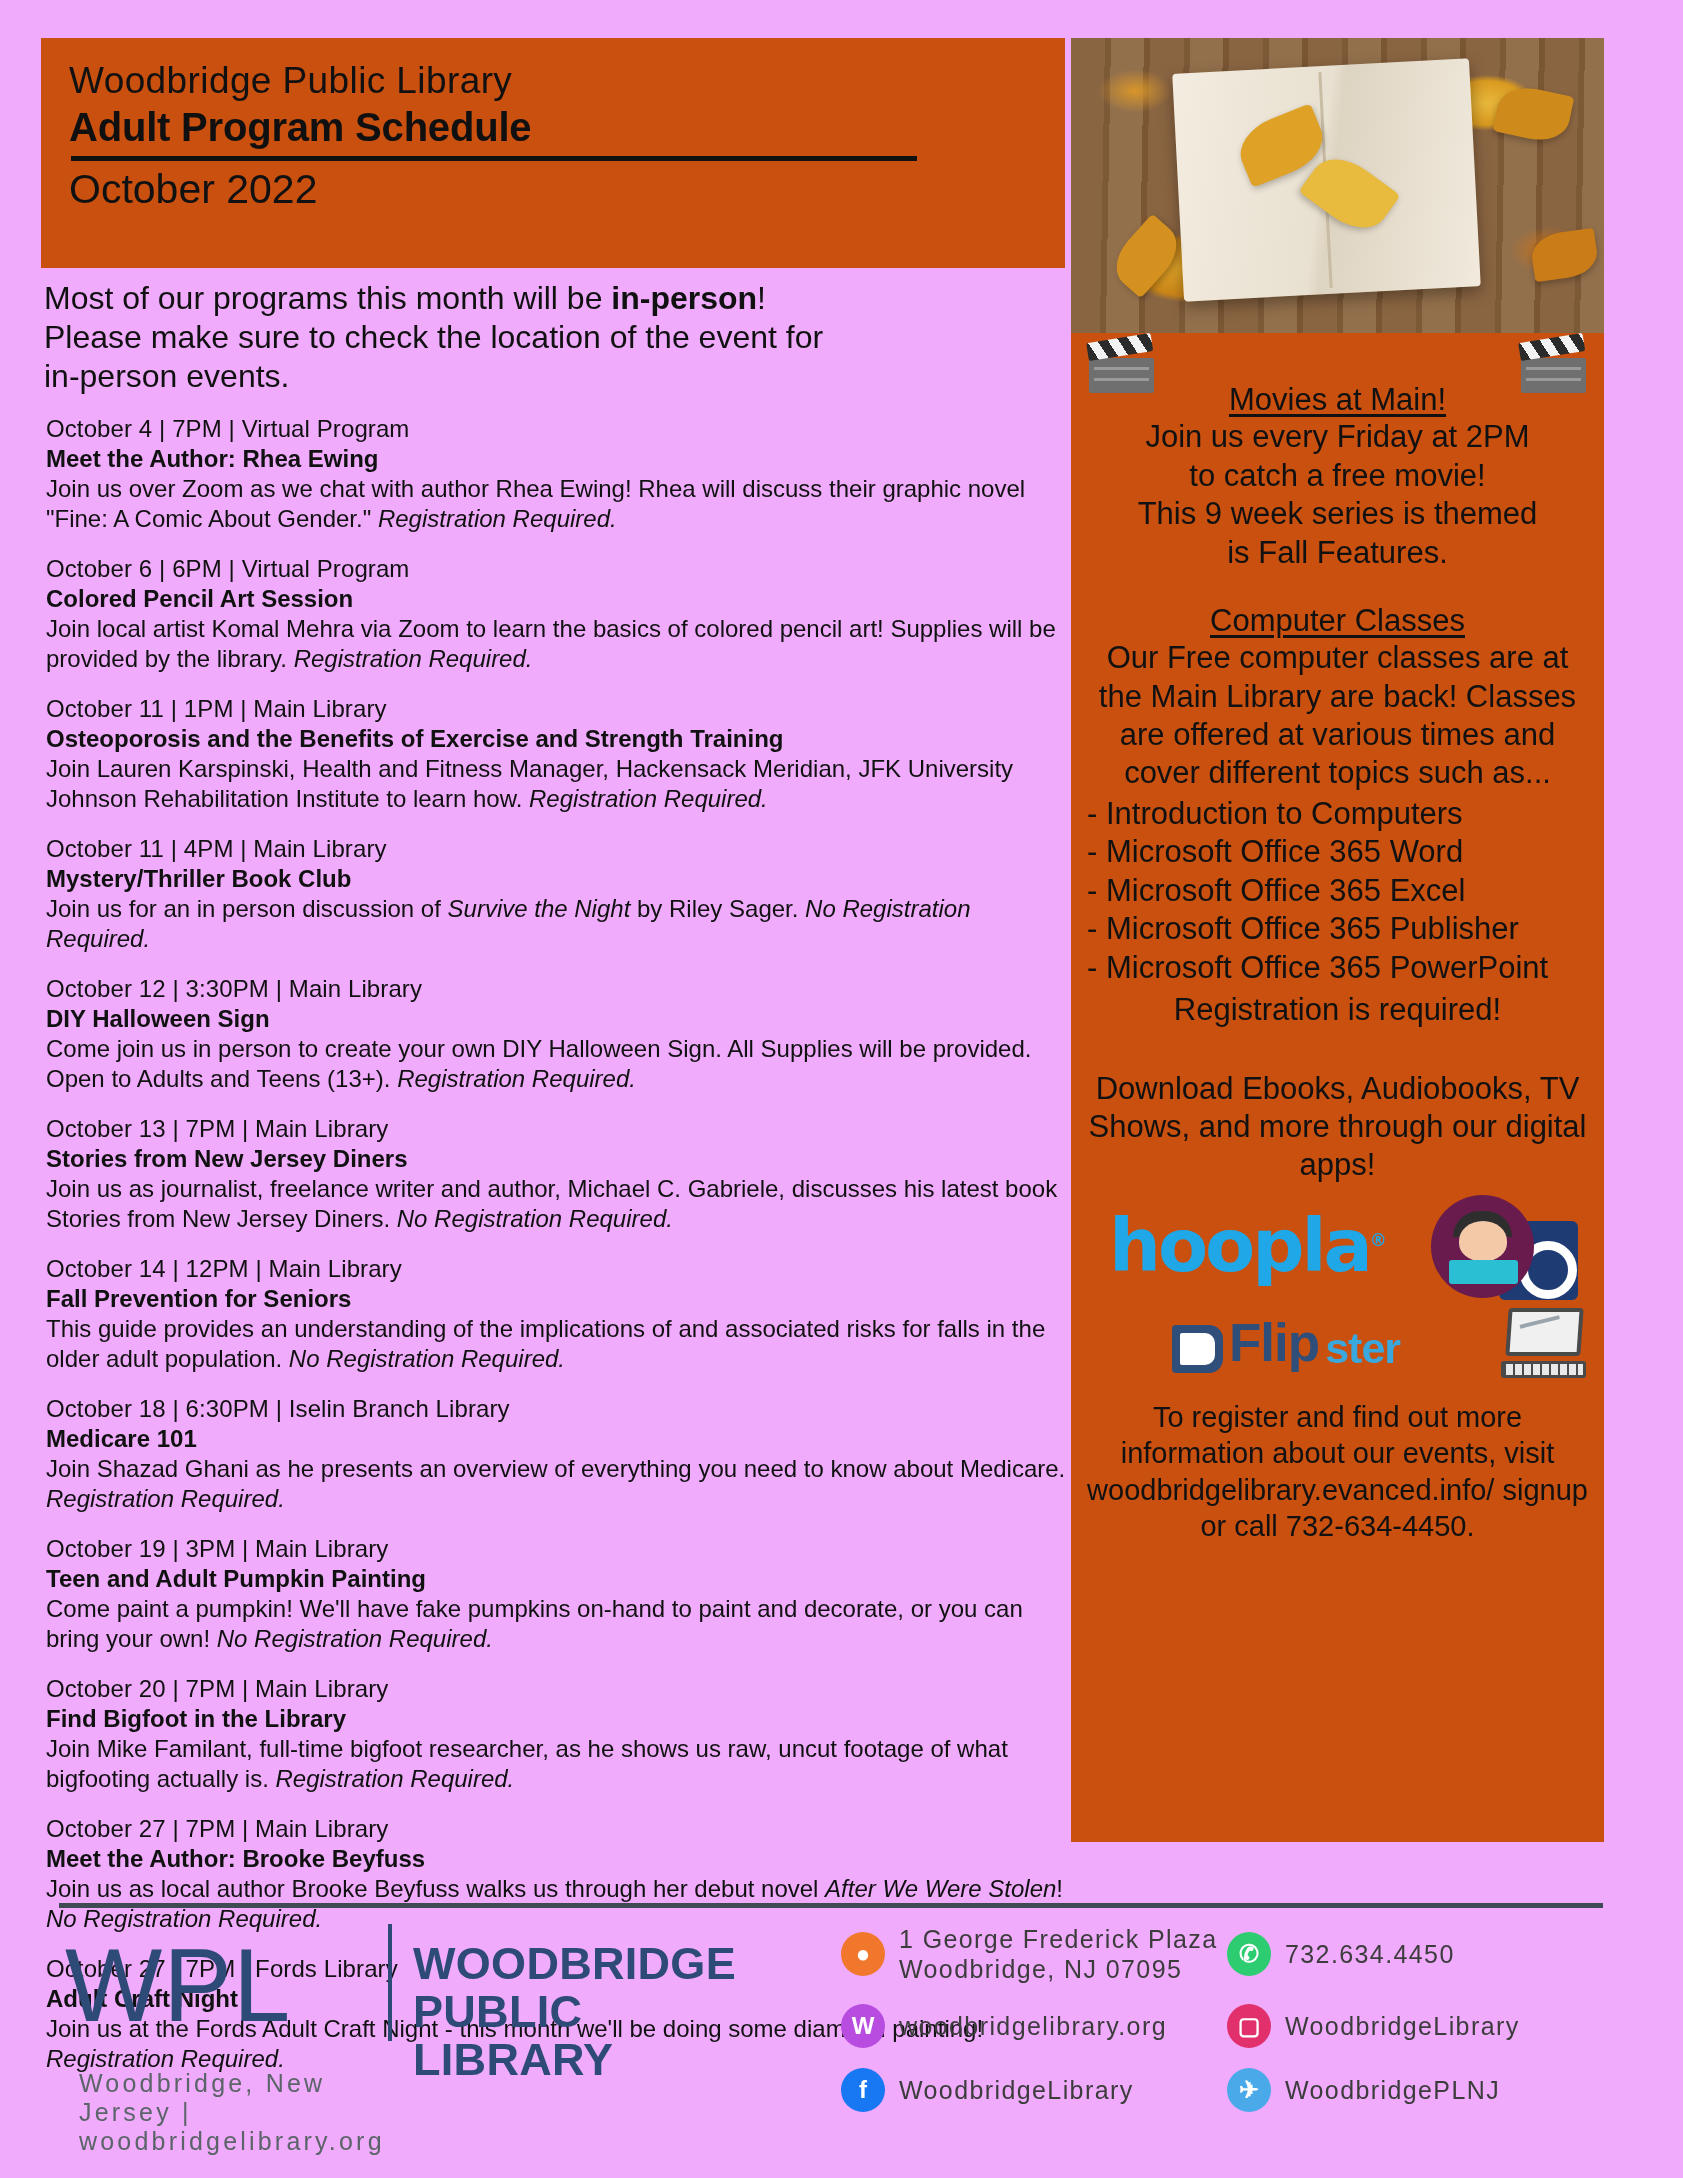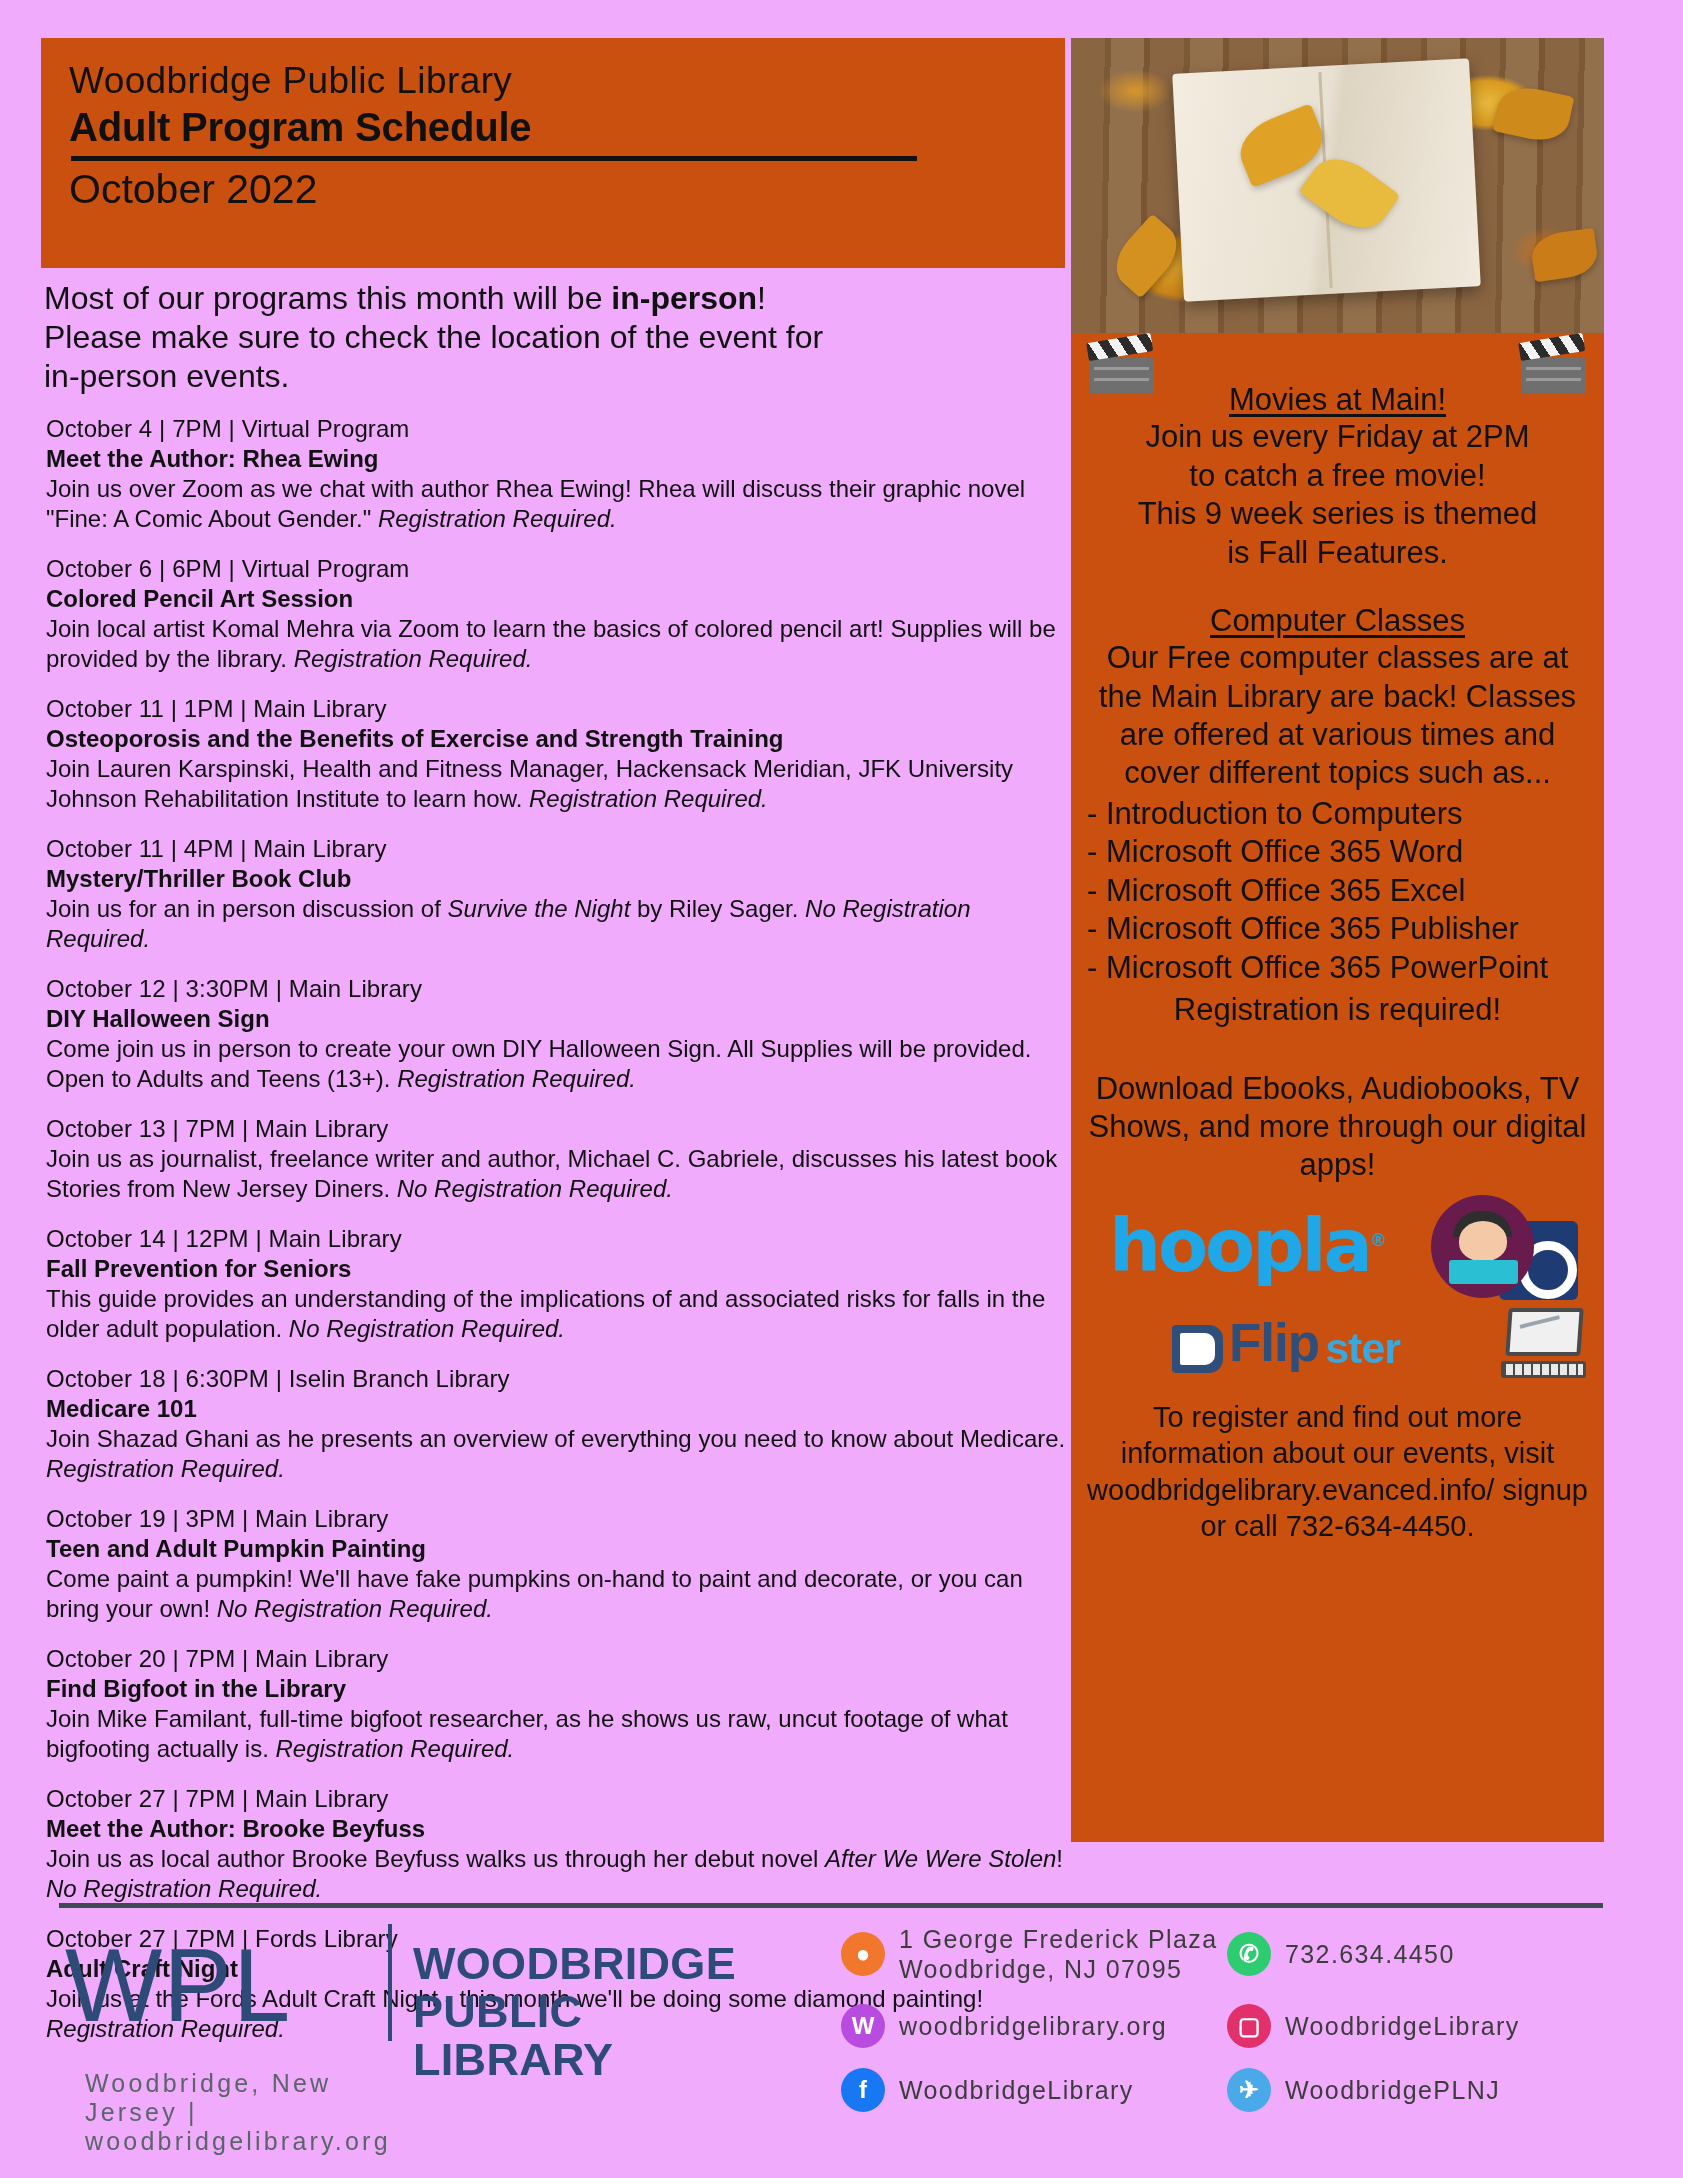--- a/index.html
+++ b/index.html
@@ -152,21 +152,21 @@
   .sb-foot { font-size:29px; line-height:1.26; margin-top:6px; }
 
   
   .foot-rule { position:absolute; left:59px; top:1903px; width:1544px; height:5px; background:#3f4a52; }
   .footer { position:absolute; left:59px; top:1916px; width:1564px; height:228px; }
   .wpl-logo { position:absolute; left:6px; top:18px; }
   .wpl-mark { font-size:103px; color:#2e4a76; font-weight:400; letter-spacing:1px; line-height:1; }
   .wpl-divider { position:absolute; left:323px; top:-10px; width:4px; height:117px; background:#2e4a76; }
   .wpl-name { position:absolute; left:348px; top:6px; font-size:45px; line-height:1.07;
               color:#2e4a76; font-weight:700; letter-spacing:0.3px; }
-  .wpl-sub { position:absolute; left:20px; top:135px; font-size:25px; color:#5b6468; letter-spacing:3.2px; }
+  .wpl-sub { position:absolute; left:14px; top:135px; font-size:25px; color:#5b6468; letter-spacing:3.2px; }
 
   .contacts { position:absolute; left:782px; top:8px; width:782px; }
   .crow { display:flex; align-items:center; margin-bottom:20px; }
   .citem { display:flex; align-items:center; width:386px; }
   .cico { width:44px; height:44px; border-radius:50%; flex:0 0 44px;
           display:flex; align-items:center; justify-content:center;
           color:#fff; font-size:24px; font-weight:700; margin-right:14px; }
   .ctext { font-size:25px; color:#3c3c3c; letter-spacing:1.4px; line-height:1.2; }
   .ctext small { display:block; font-size:25px; letter-spacing:1.4px; }
 </style>
@@ -218,20 +218,21 @@
         <div class="ev-title">Mystery/Thriller Book Club</div>
         <div class="ev-desc"><span>Join us for an in person discussion of </span><i>Survive the Night</i><span> by Riley Sager.</span><i> No Registration Required.</i></div>
       </div>
       <div class="event">
         <div class="ev-meta">October 12  |  3:30PM  |  Main Library</div>
         <div class="ev-title">DIY Halloween Sign</div>
         <div class="ev-desc"><span>Come join us in person to create your own DIY Halloween Sign. All Supplies will be provided. Open to Adults and Teens (13+). </span><i>Registration Required.</i></div>
       </div>
       <div class="event">
         <div class="ev-meta">October 13  |  7PM  |  Main Library</div>
+        <div class="ev-title">Stories from New Jersey Diners</div>
         <div class="ev-desc"><span>Join us as journalist, freelance writer and author, Michael C. Gabriele, discusses his latest book Stories from New Jersey Diners. </span><i>No Registration Required.</i></div>
       </div>
       <div class="event">
         <div class="ev-meta">October 14 |  12PM  |  Main Library</div>
         <div class="ev-title">Fall Prevention for Seniors</div>
         <div class="ev-desc"><span>This guide provides an understanding of the implications of and associated risks for falls in the older adult population. </span><i>No Registration Required.</i></div>
       </div>
       <div class="event">
         <div class="ev-meta">October 18  |  6:30PM  |  Iselin Branch Library</div>
         <div class="ev-title">Medicare 101</div>

